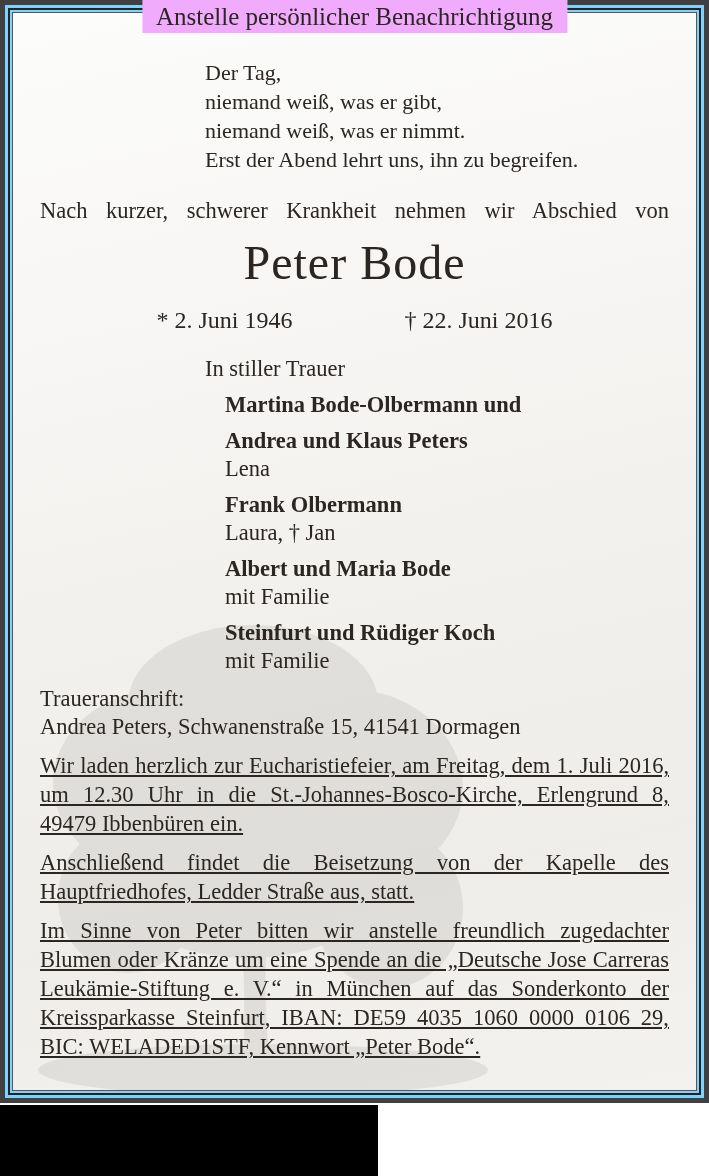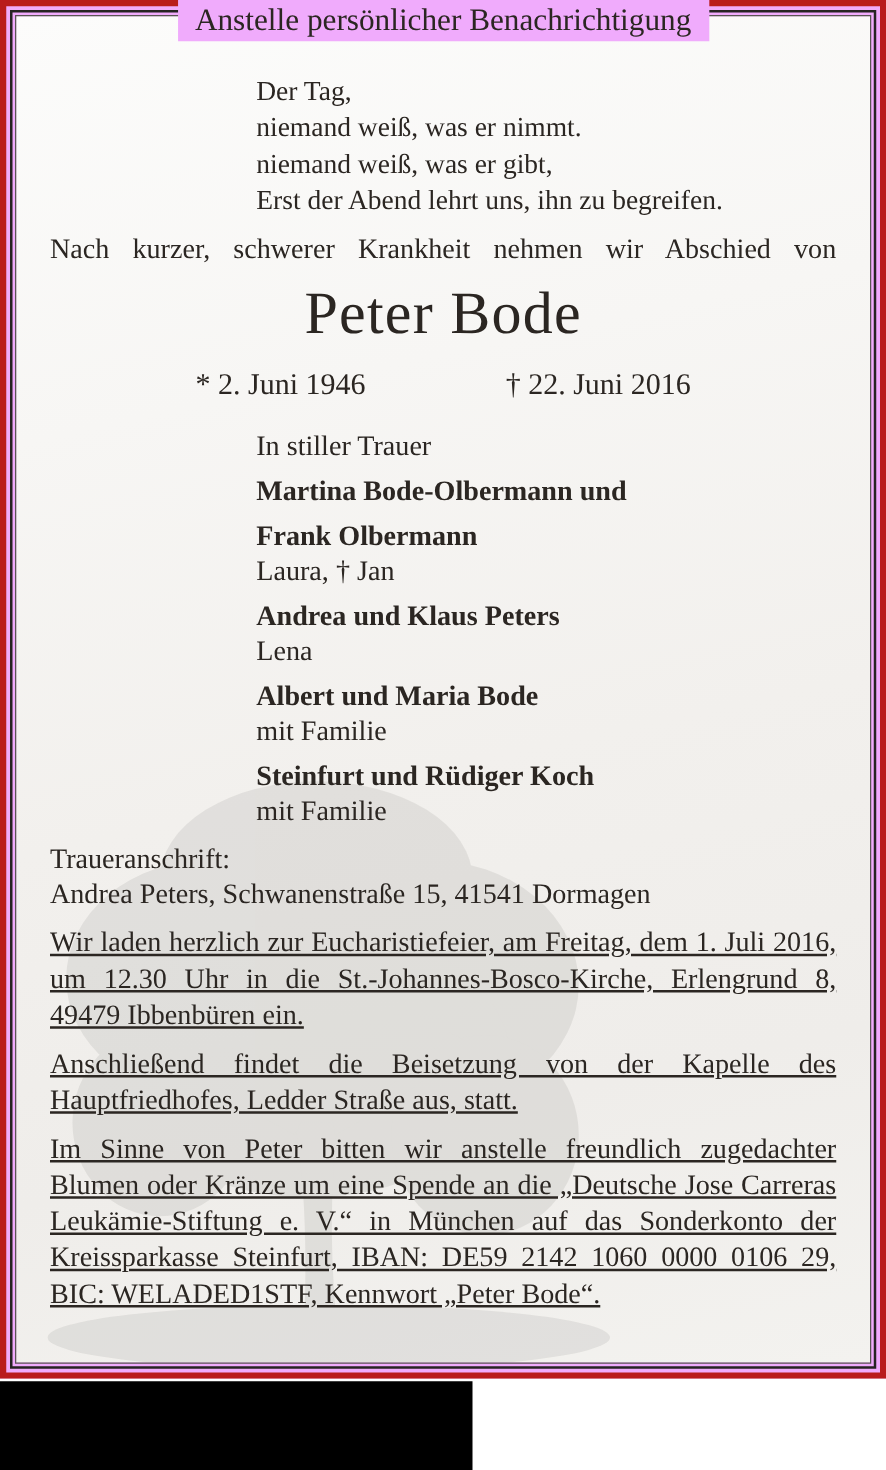--- a/index.html
+++ b/index.html
@@ -16,23 +16,23 @@
   .card {
     position: relative;
     width: 709px;
     height: 1103px;
     background: #ffffff;
     box-sizing: border-box;
   }
   .frame-outer {
     height: 100%;
     box-sizing: border-box;
-    border: 5px solid #b91c1c;
+    border: 5px solid #404040;
     padding: 3px;
-    background: #f0abfc;
+    background: #7dd3fc;
   }
   .frame-mid {
     height: 100%;
     box-sizing: border-box;
     border: 2px solid #262322;
     padding: 2px;
   }
   .frame-inner {
     height: 100%;
     box-sizing: border-box;
@@ -73,21 +73,21 @@
     z-index: 1;
     pointer-events: none;
   }
   
   .poem {
     margin: 45px 0 0 165px;
     font-size: 22px;
     line-height: 29px;
   }
   .intro {
-    margin-top: 10px;
+    margin-top: 22px;
     font-size: 22.5px;
     line-height: 29px;
     text-align: justify;
     text-align-last: justify;
   }
   .deceased-name {
     margin: 8px 0 12px 0;
     font-size: 48px;
     line-height: 60px;
     font-weight: normal;
@@ -100,21 +100,21 @@
     justify-content: center;
     gap: 112px;
     font-size: 24px;
     line-height: 30px;
   }
   .mourning {
     margin: 20px 0 0 165px;
     font-size: 22.5px;
   }
   .mourning-intro { line-height: 28px; }
-  .mourner-block { margin-top: 8px; }
+  .mourner-block { margin-top: 8px; margin-left: 20px; }
   .mourner-name { font-weight: bold; line-height: 28px; }
   .mourner-sub { line-height: 28px; }
   .address {
     margin-top: 10px;
     font-size: 22.5px;
     line-height: 28px;
   }
   .body-par {
     margin: 10px 0 0 0;
     font-size: 22.5px;
@@ -160,70 +160,70 @@
             <path d="M205,470 C208,400 206,350 198,300 L232,300 C226,355 226,405 232,470 Z"></path>
             <path d="M198,310 C160,290 130,270 105,240 L118,232 C150,262 178,282 205,295 Z"></path>
             <path d="M230,310 C270,288 305,268 335,235 L322,228 C292,260 262,282 228,296 Z"></path>
             <ellipse cx="225" cy="472" rx="225" ry="26"></ellipse>
           </svg>
 
           <div class="content">
 
             <div class="poem">
               <div>Der Tag,</div>
+              <div>niemand weiß, was er gibt,</div>
               <div>niemand weiß, was er nimmt.</div>
-              <div>niemand weiß, was er gibt,</div>
               <div>Erst der Abend lehrt uns, ihn zu begreifen.</div>
             </div>
 
             <div class="intro">Nach kurzer, schwerer Krankheit nehmen wir Abschied von</div>
 
             <h1 class="deceased-name">Peter Bode</h1>
 
             <div class="dates">
               <span>* 2. Juni 1946</span>
               <span>† 22. Juni 2016</span>
             </div>
 
             <div class="mourning">
               <div class="mourning-intro">In stiller Trauer</div>
 
               <div class="mourner-block">
                 <div class="mourner-name">Martina Bode-Olbermann und</div>
               </div>
 
               <div class="mourner-block">
+                <div class="mourner-name">Andrea und Klaus Peters</div>
+                <div class="mourner-sub">Lena</div>
+              </div>
+
+              <div class="mourner-block">
                 <div class="mourner-name">Frank Olbermann</div>
                 <div class="mourner-sub">Laura, † Jan</div>
-              </div>
-
-              <div class="mourner-block">
-                <div class="mourner-name">Andrea und Klaus Peters</div>
-                <div class="mourner-sub">Lena</div>
               </div>
 
               <div class="mourner-block">
                 <div class="mourner-name">Albert und Maria Bode</div>
                 <div class="mourner-sub">mit Familie</div>
               </div>
 
               <div class="mourner-block">
                 <div class="mourner-name">Steinfurt und Rüdiger Koch</div>
                 <div class="mourner-sub">mit Familie</div>
               </div>
             </div>
 
             <div class="address">
               <div>Traueranschrift:</div>
               <div>Andrea Peters, Schwanenstraße 15, 41541 Dormagen</div>
             </div>
 
             <p class="body-par">Wir laden herzlich zur Eucharistiefeier, am Freitag, dem 1. Juli 2016, um 12.30 Uhr in die St.-Johannes-Bosco-Kirche, Erlengrund 8, 49479 Ibbenbüren ein.</p>
             <p class="body-par">Anschließend findet die Beisetzung von der Kapelle des Hauptfriedhofes, Ledder Straße aus, statt.</p>
-            <p class="body-par">Im Sinne von Peter bitten wir anstelle freundlich zugedachter Blumen oder Kränze um eine Spende an die „Deutsche Jose Carreras Leukämie-Stiftung e. V.“ in München auf das Sonderkonto der Kreissparkasse Steinfurt, IBAN: DE59 2142 1060 0000 0106 29, BIC: WELADED1STF, Kennwort „Peter Bode“.</p>
+            <p class="body-par">Im Sinne von Peter bitten wir anstelle freundlich zugedachter Blumen oder Kränze um eine Spende an die „Deutsche Jose Carreras Leukämie-Stiftung e. V.“ in München auf das Sonderkonto der Kreissparkasse Steinfurt, IBAN: DE59 4035 1060 0000 0106 29, BIC: WELADED1STF, Kennwort „Peter Bode“.</p>
 
           </div>
         </div>
       </div>
     </div>
 
     <div class="frame-header">Anstelle persönlicher Benachrichtigung</div>
   </div>
 
   <div class="bottom-strip">

